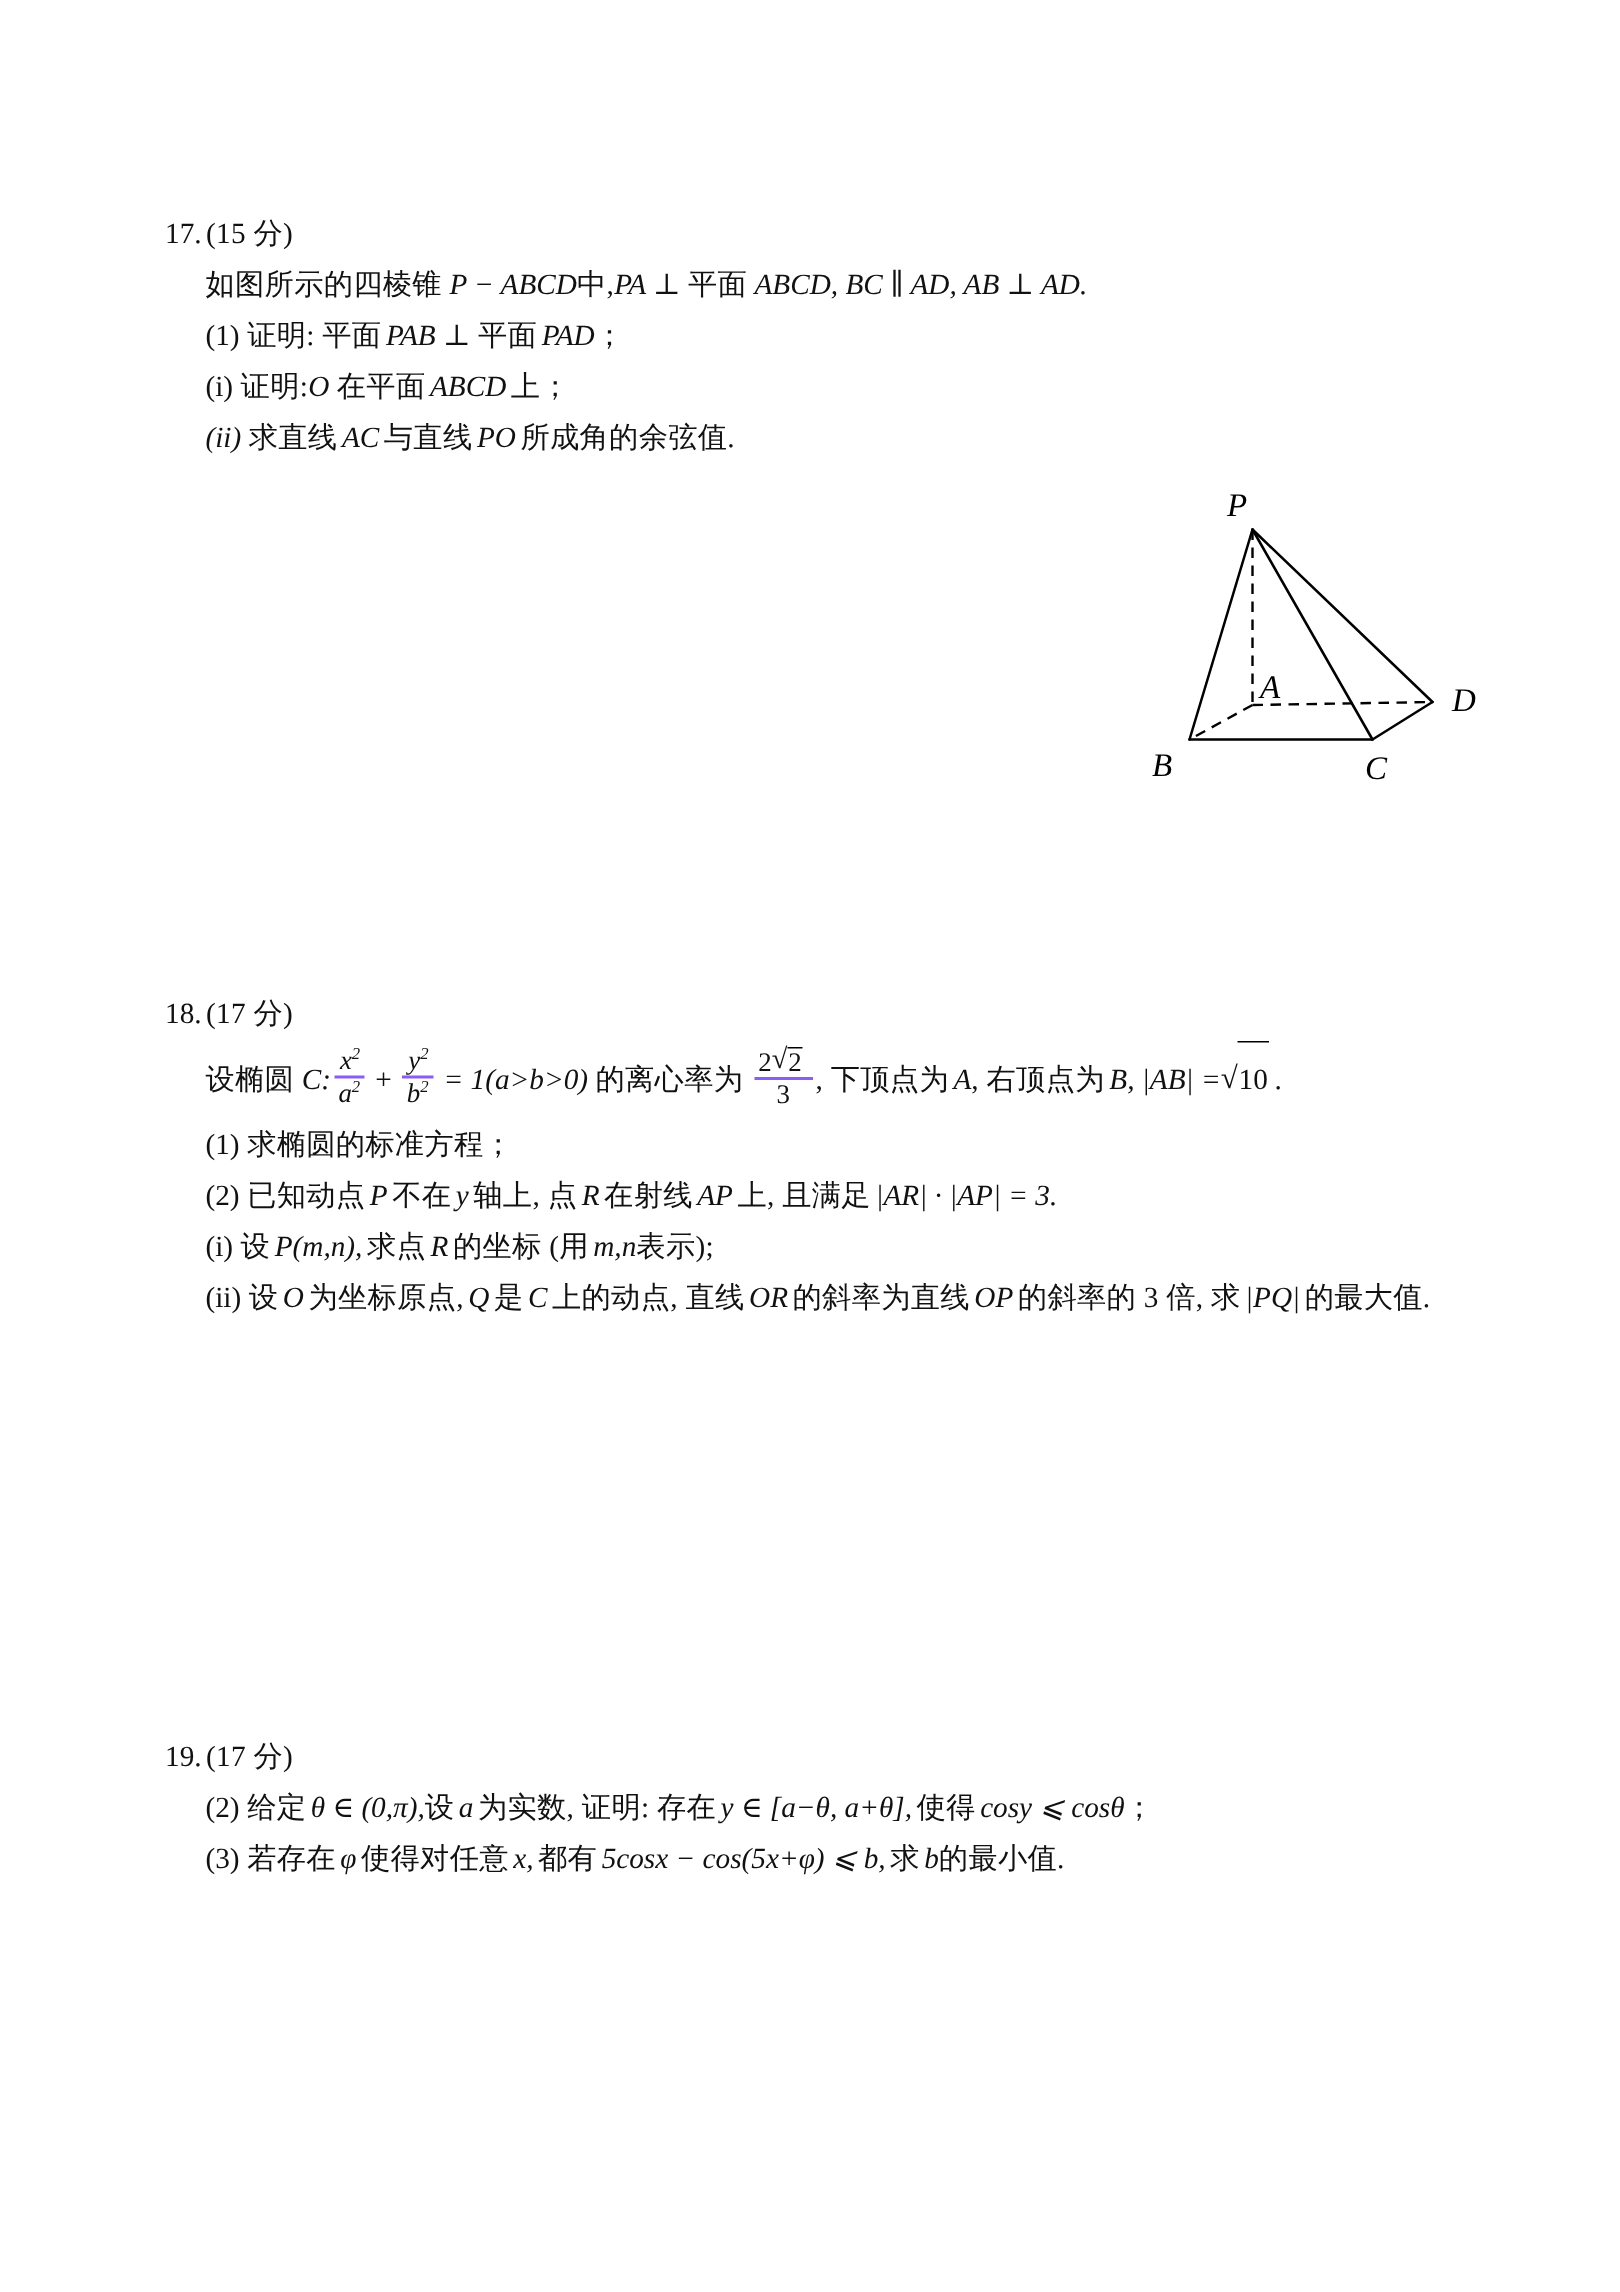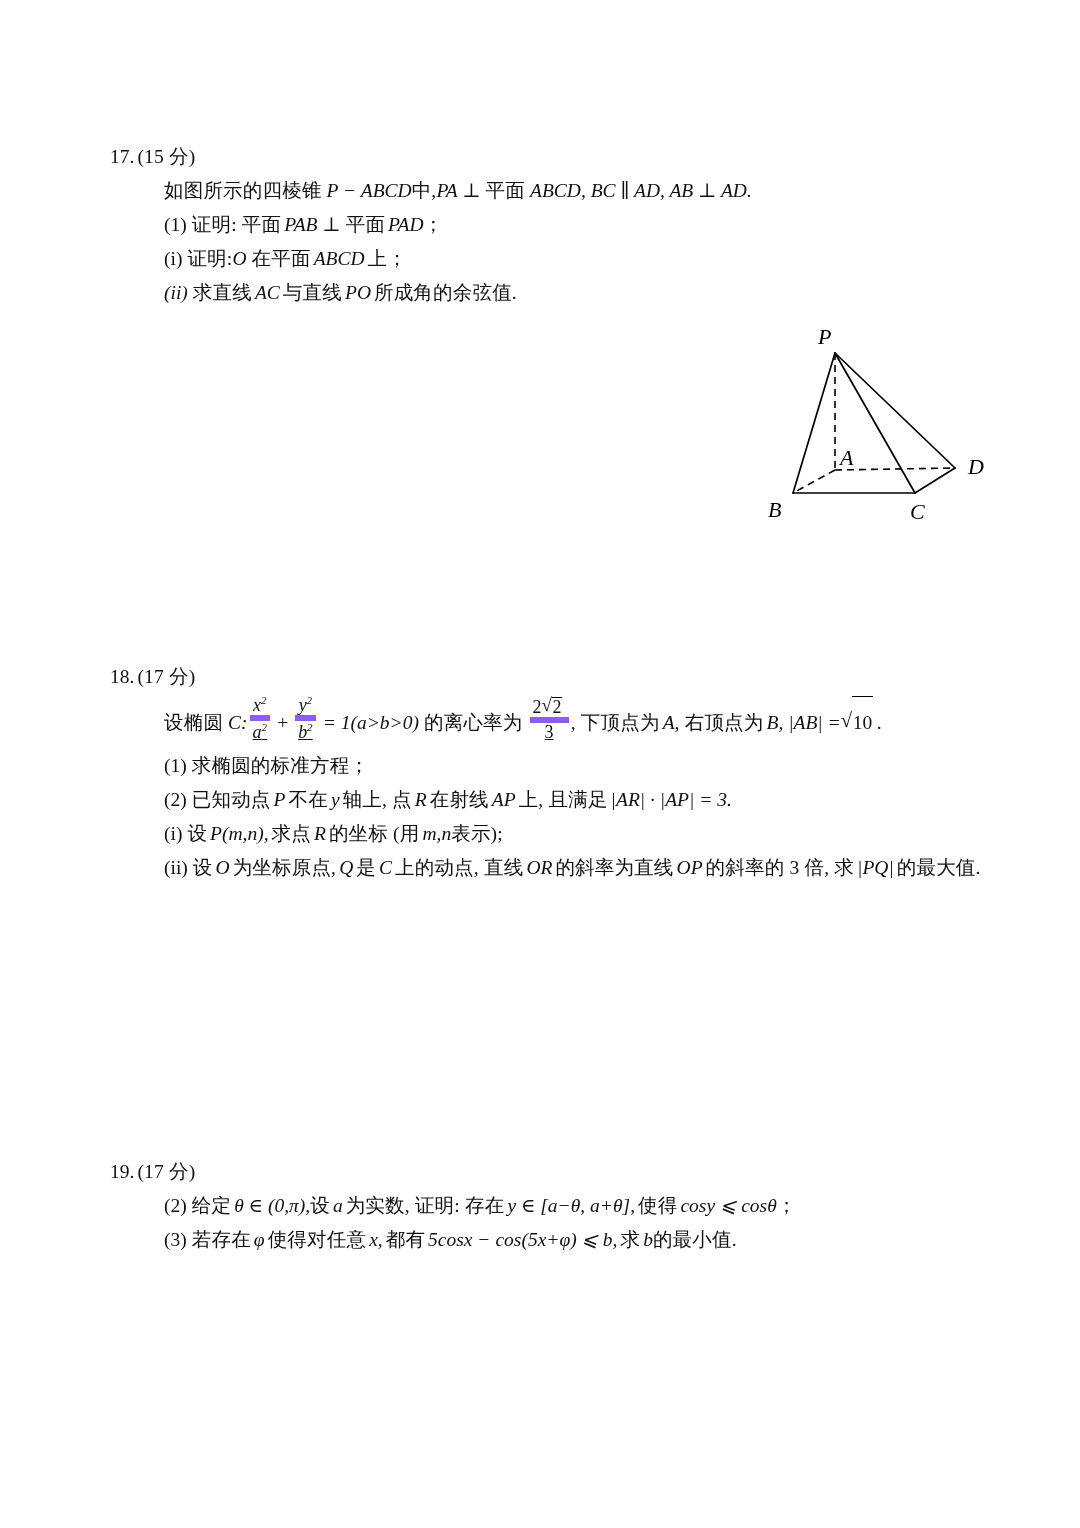--- a/index.html
+++ b/index.html
@@ -32,21 +32,20 @@
     font-size: 19.5px;
     line-height: 34px;
     white-space: nowrap;
     color: #111;
   }
   .num-line {
     padding-left: 110px;
   }
   .body-line {
     padding-left: 137px;
-    margin-left: 27px;
   }
   .cn {
     font-family: "Liberation Serif", "DejaVu Serif", serif;
     letter-spacing: 0.2px;
   }
   i, .mi {
     font-style: italic;
     font-family: "Liberation Serif", "DejaVu Serif", serif;
   }
   .mn, .op {
@@ -60,26 +59,26 @@
     display: inline-block;
     vertical-align: -0.52em;
     text-align: center;
     font-size: 0.92em;
     line-height: 1.08;
     margin: 0 2px;
   }
   .frac > .fnum {
     display: block;
     padding: 0 3px;
-    border-bottom: 6px solid #8b5cf6;
+    border-bottom: 2px solid #8b5cf6;
+    text-align: right;
   }
   .frac > .fden {
     display: block;
     padding: 0 3px;
-    text-decoration: underline;
   }
   sup.e {
     font-size: 0.62em;
     vertical-align: 0.62em;
     font-style: italic;
   }
 
   
   .sqrt {
     display: inline-block;

